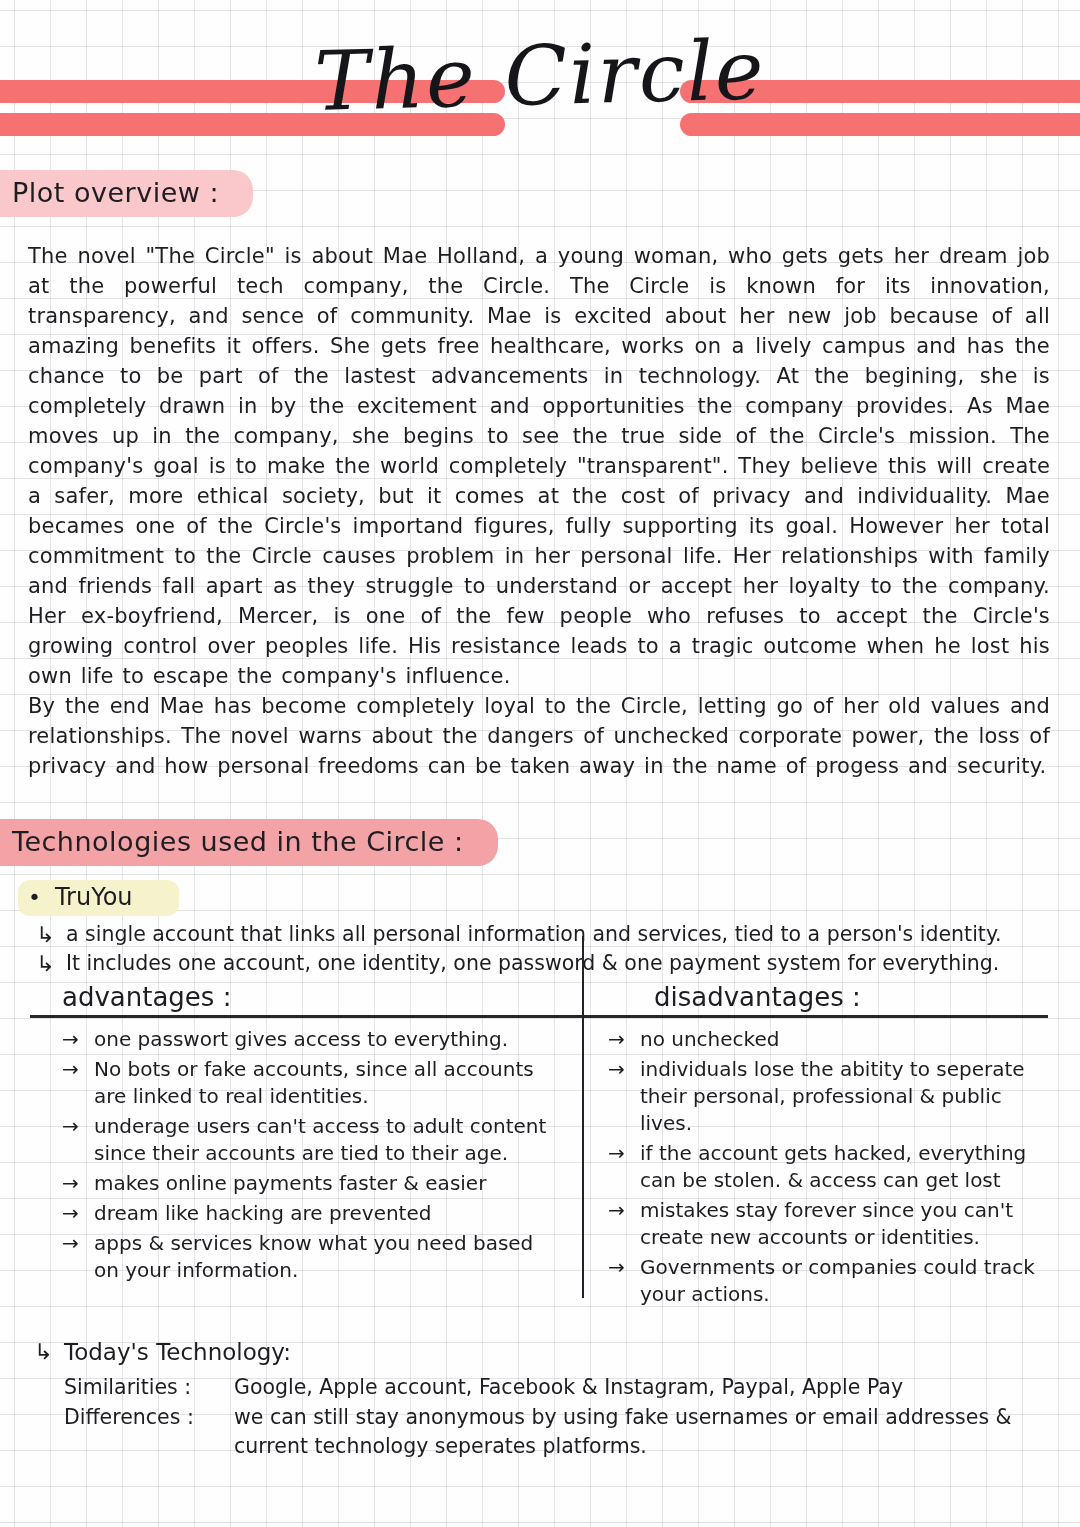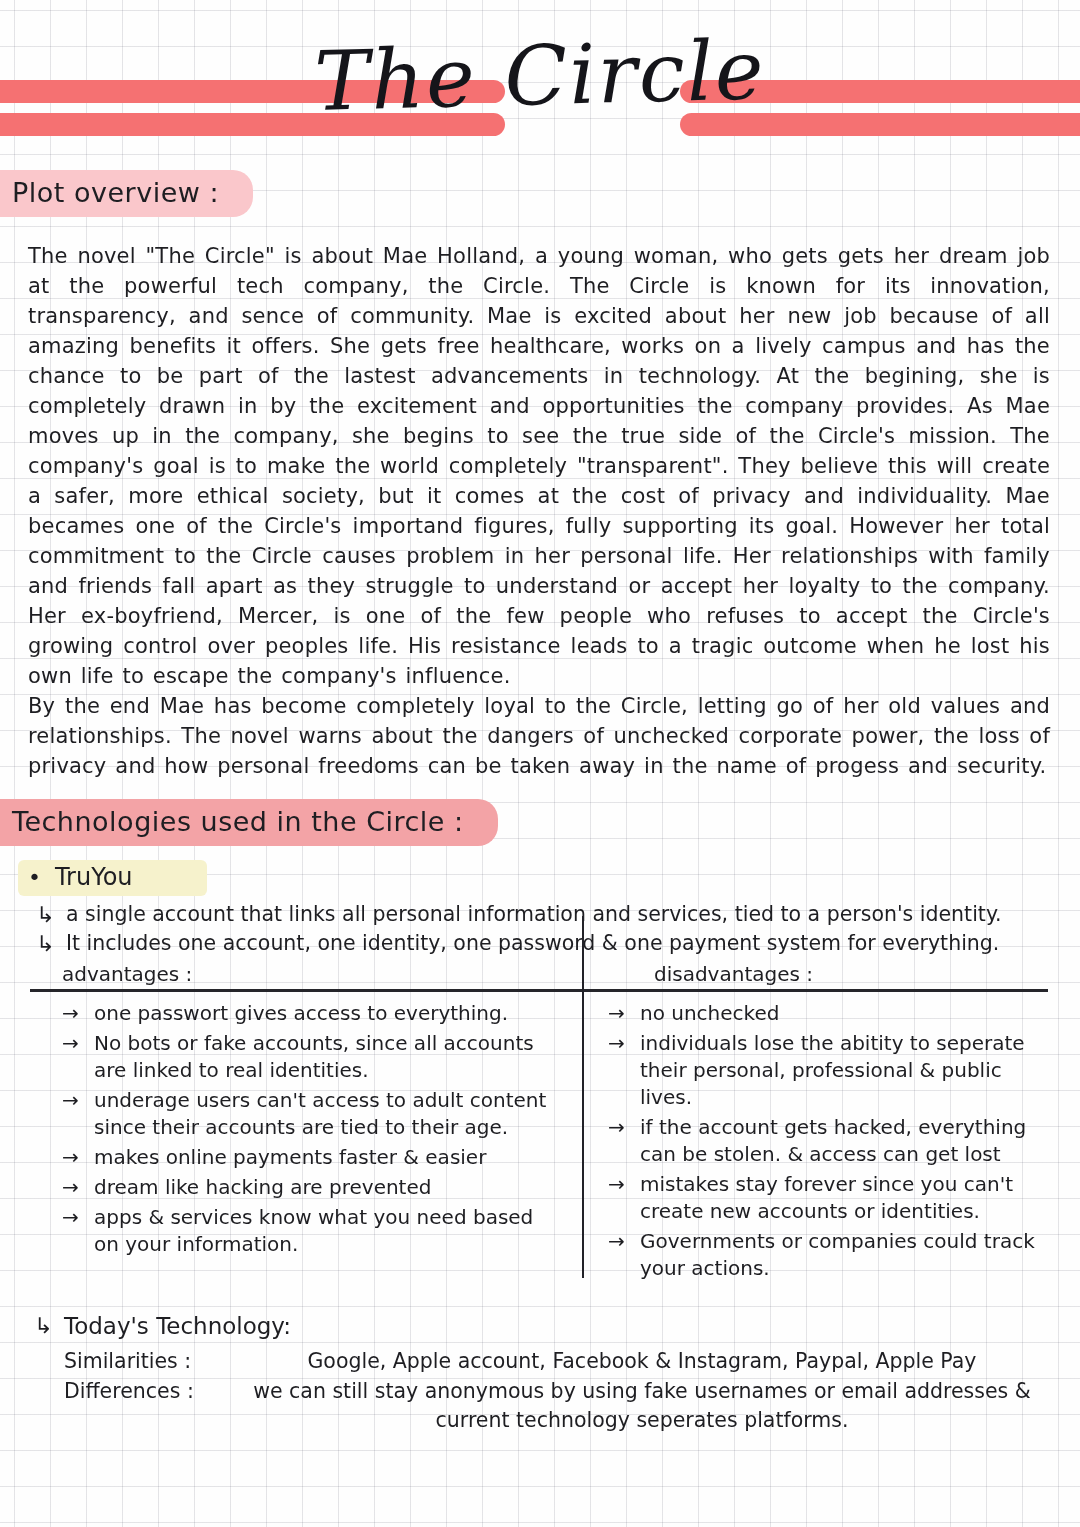--- a/index.html
+++ b/index.html
@@ -37,72 +37,72 @@
 
   
   .pill{
     display:inline-block;
     border-radius:0 20px 20px 0;
     padding:7px 34px 9px 12px;
     font-size:27px;
     letter-spacing:0.5px;
   }
   .pill-plot{ background:var(--hl-pink-light,#fac7cb); margin-top:2px; }
-  .pill-tech{ background:var(--hl-pink,#f3a3a6); }
+  .pill-tech{ background:var(--hl-pink,#f3a3a6);margin-top:20px; }
 
   
   .paragraphs{ margin:24px 30px 0 28px; }
   .para{
     font-size:21px; line-height:30px;
     text-align:justify;
     letter-spacing:0.2px;
     word-spacing:2px;
   }
 
   .tech-section{ margin-top:18px; }
 
   .truyou-line{ margin:14px 0 4px 18px; }
   .truyou-hl{
     display:inline-block;
     background:var(--hl-yellow,#f6f2cc);
-    border-radius:6px;
-    padding:3px 74px 5px 10px;
+    border-radius:12px;
+    padding:3px 46px 5px 10px;
     font-size:24px;
   }
   .bullet-dot{ margin-right:14px; font-size:22px; }
 
   .sub-points{ margin-left:36px; margin-right:20px; }
   .sub-point{ display:flex; font-size:20.5px; line-height:29px; }
   .sub-arrow{ flex:0 0 30px; font-size:22px; }
 
   
   .t-table{ position:relative; margin:4px 32px 0 30px; }
   .t-head{ display:flex; border-bottom:3px solid #26262b; padding-bottom:3px; }
-  .t-head-cell{ font-size:20px; }
+  .t-head-cell{ font-size:26px; }
   .t-head-adv{ flex:0 0 552px; padding-left:32px; }
   .t-head-dis{ flex:1; padding-left:72px; }
   .t-cols{ display:flex; }
   .t-col{ padding-top:8px; }
   .t-col-adv{ flex:0 0 552px; padding-left:32px; padding-right:34px; }
   .t-col-dis{ flex:1; padding-left:26px; padding-right:4px; }
   .t-item{ display:flex; font-size:20px; line-height:27px; margin-bottom:3px; }
   .t-arrow{ flex:0 0 32px; font-size:20px; }
   .v-divider{
     position:absolute; left:552px; top:-46px;
     width:2px; height:362px;
     background:#222228;
   }
 
   
   .today{ margin:26px 30px 0 34px; }
   .today-head{ display:flex; font-size:23px; line-height:30px; }
   .today-rows{ margin-left:30px; margin-top:6px; }
   .today-row{ display:flex; font-size:20.5px; line-height:29px; margin-top:1px; }
   .today-label{ flex:0 0 170px; }
-  .today-value{ flex:1;text-align:center; }
+  .today-value{ flex:1; }
 </style>
 </head>
 <body>
 
 <div class="page">
 
   <div class="header">
     <div class="bar bar-left bar-r1"></div>
     <div class="bar bar-left bar-r2"></div>
     <div class="bar bar-right bar-r1"></div>

